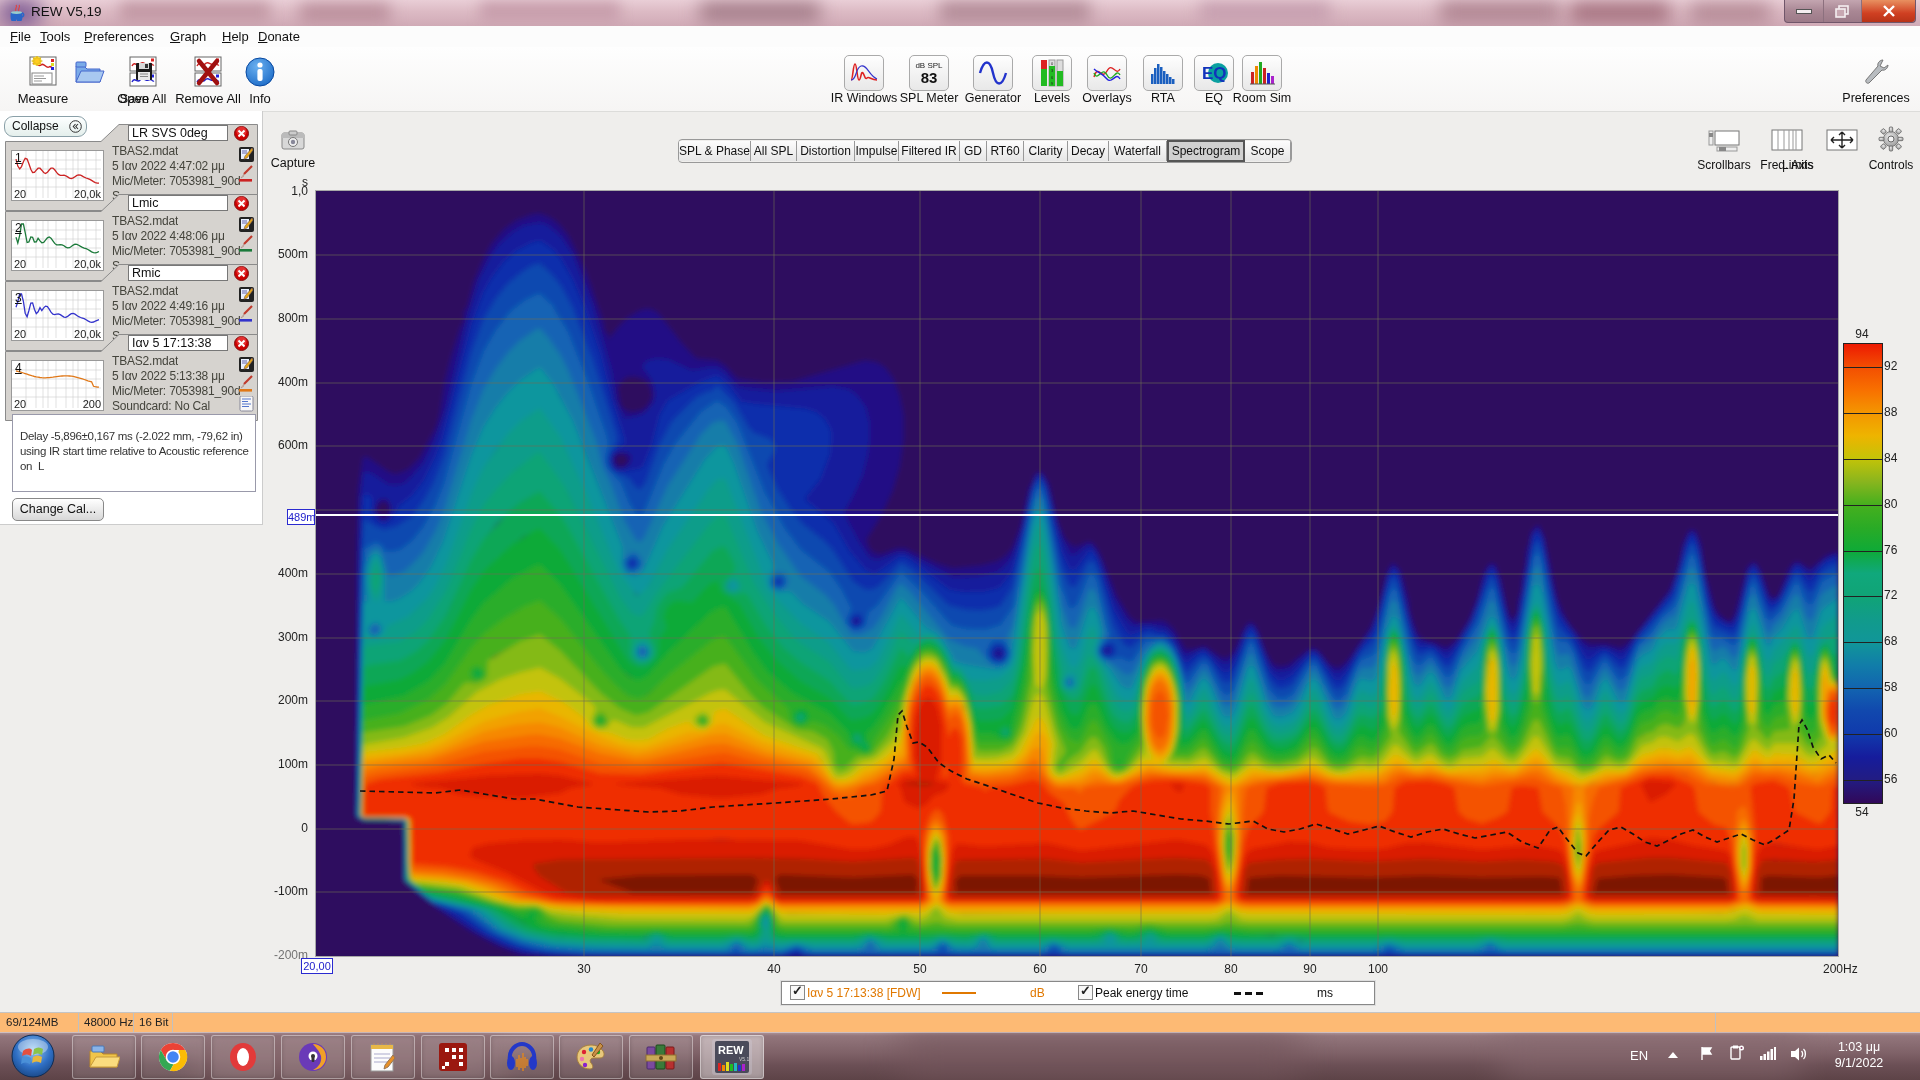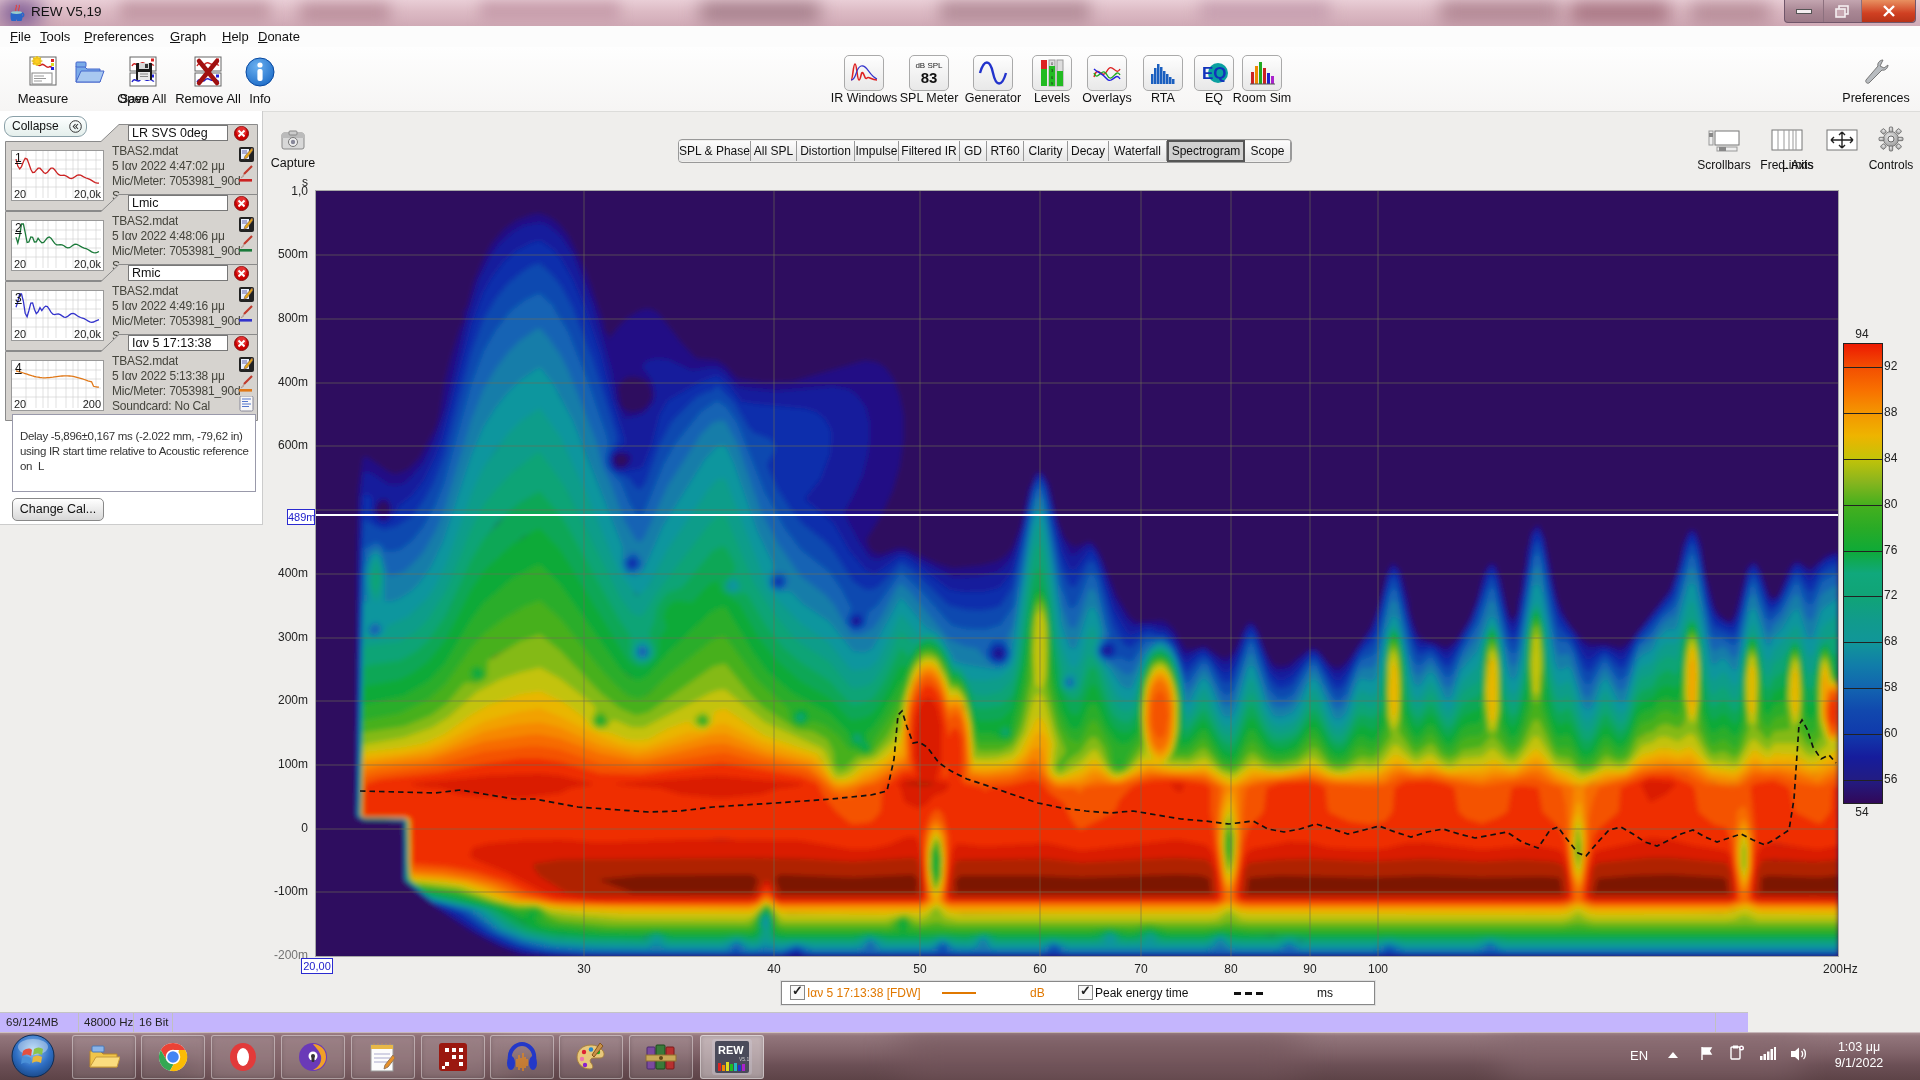--- a/index.html
+++ b/index.html
@@ -586,21 +586,21 @@
 <div style="position:absolute;left:781px;top:981px;width:592px;height:22px;background:#fff;border:1px solid #888;box-shadow:0 0 0 1px #ddd">
 <span class="cbx" style="left:8px;top:3px"></span>
 <div style="position:absolute;left:25px;top:4px;font-size:12px;color:#e07800">Ιαν 5 17:13:38 [FDW]</div>
 <div style="position:absolute;left:160px;top:10px;width:34px;height:2px;background:#e07800"></div>
 <div style="position:absolute;left:248px;top:4px;font-size:12px;color:#e07800">dB</div>
 <span class="cbx" style="left:296px;top:3px"></span>
 <div style="position:absolute;left:313px;top:4px;font-size:12px;color:#111">Peak energy time</div>
 <div style="position:absolute;left:452px;top:10px;width:30px;height:3px;background:repeating-linear-gradient(90deg,#111 0 7px,transparent 7px 11px)"></div>
 <div style="position:absolute;left:535px;top:4px;font-size:12px;color:#111">ms</div>
 </div>
-<div style="position:absolute;left:0;top:1012px;width:1748px;height:20px;background:#c4b5fd;border-top:1px solid #c4c4c4;font-size:11.5px;color:#222">
+<div style="position:absolute;left:0;top:1012px;width:1920px;height:20px;background:#fdba74;border-top:1px solid #c4c4c4;font-size:11.5px;color:#222">
 <div style="position:absolute;left:6px;top:3px">69/124MB</div>
 <div style="position:absolute;left:84px;top:3px">48000 Hz</div>
 <div style="position:absolute;left:139px;top:3px">16 Bit</div>
 <div style="position:absolute;left:78px;top:0;width:1px;height:20px;background:#c0c0c0"></div>
 <div style="position:absolute;left:133px;top:0;width:1px;height:20px;background:#c0c0c0"></div>
 <div style="position:absolute;left:172px;top:0;width:1px;height:20px;background:#c0c0c0"></div>
 <div style="position:absolute;left:1715px;top:0;width:1px;height:20px;background:#c0c0c0"></div>
 </div>
 <div style="position:absolute;left:0;top:1032px;width:1920px;height:48px;background:linear-gradient(#b2989c 0%,#93767c 8%,#7e6167 45%,#6b4f55 70%,#5d4347 100%);overflow:hidden">
 <div style="position:absolute;left:200px;top:0;width:300px;height:48px;background:#8a6b70;filter:blur(16px);opacity:0.7"></div>

